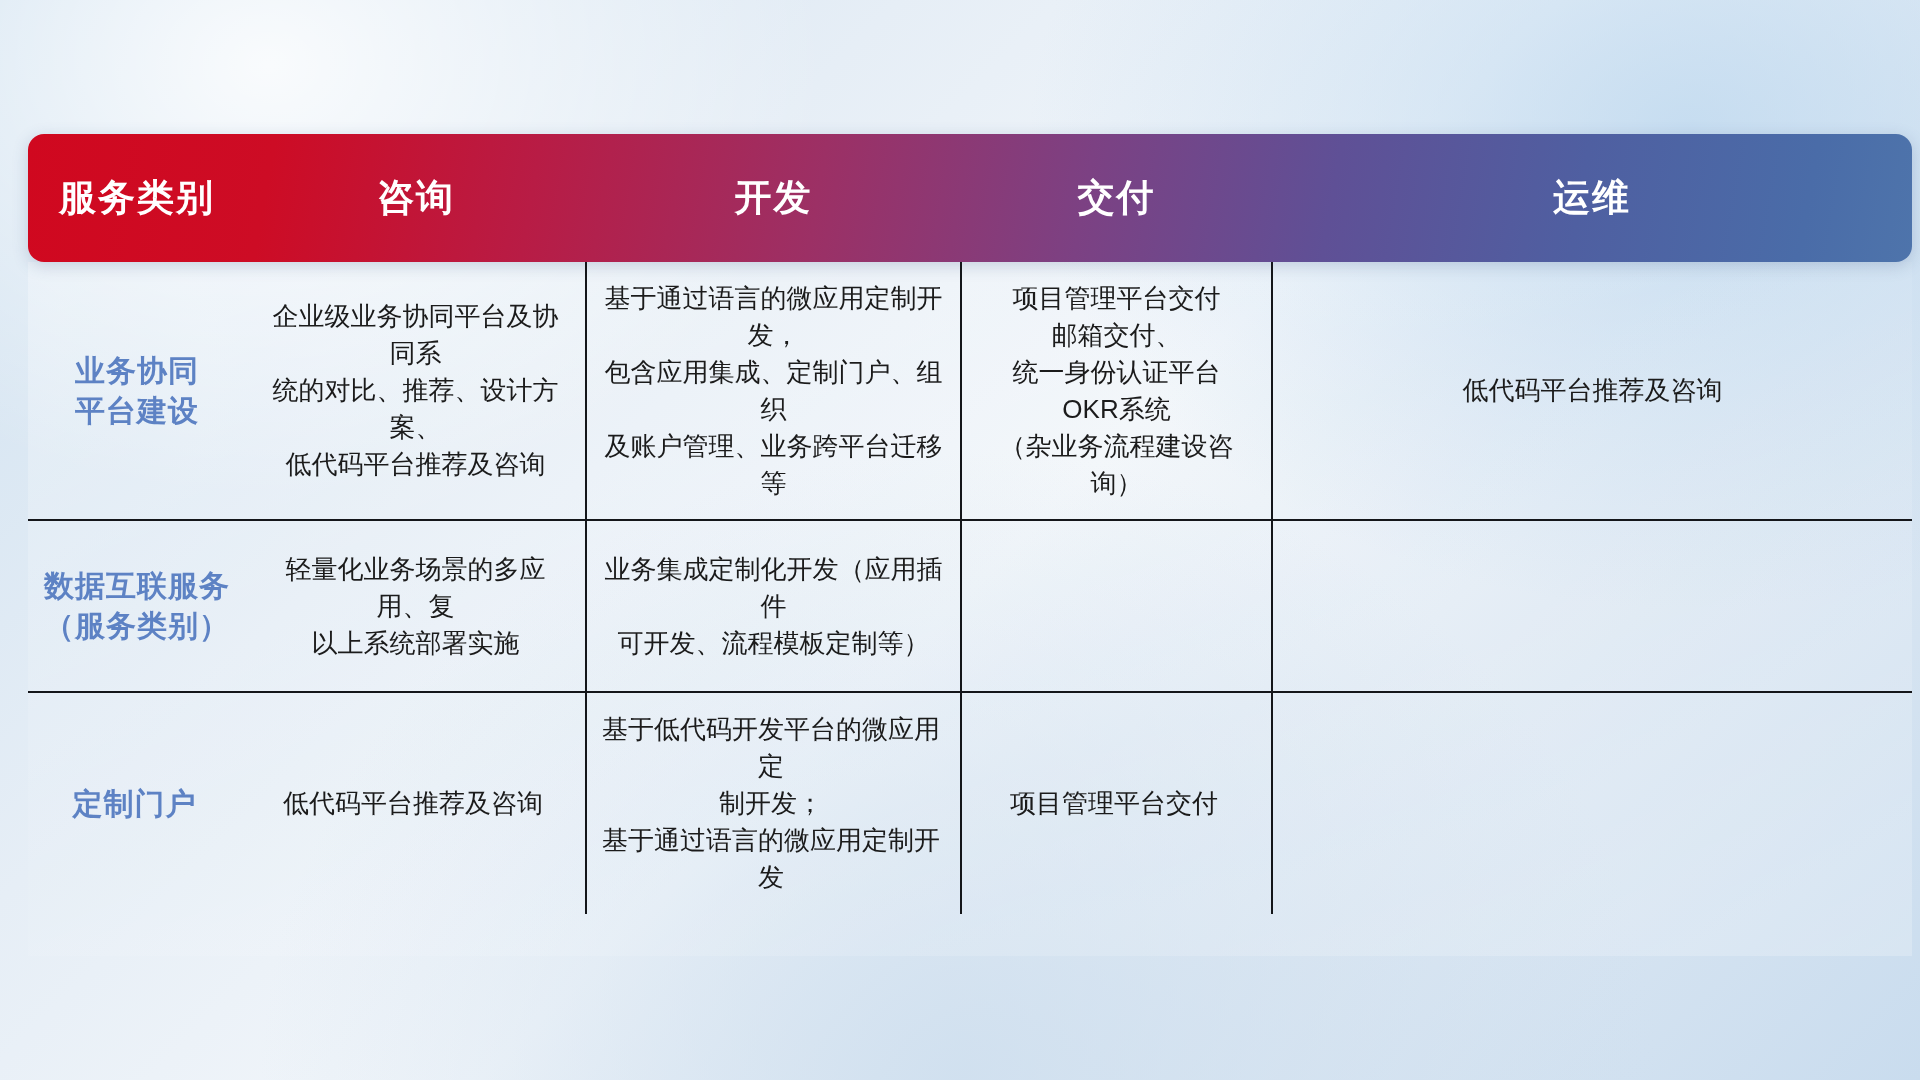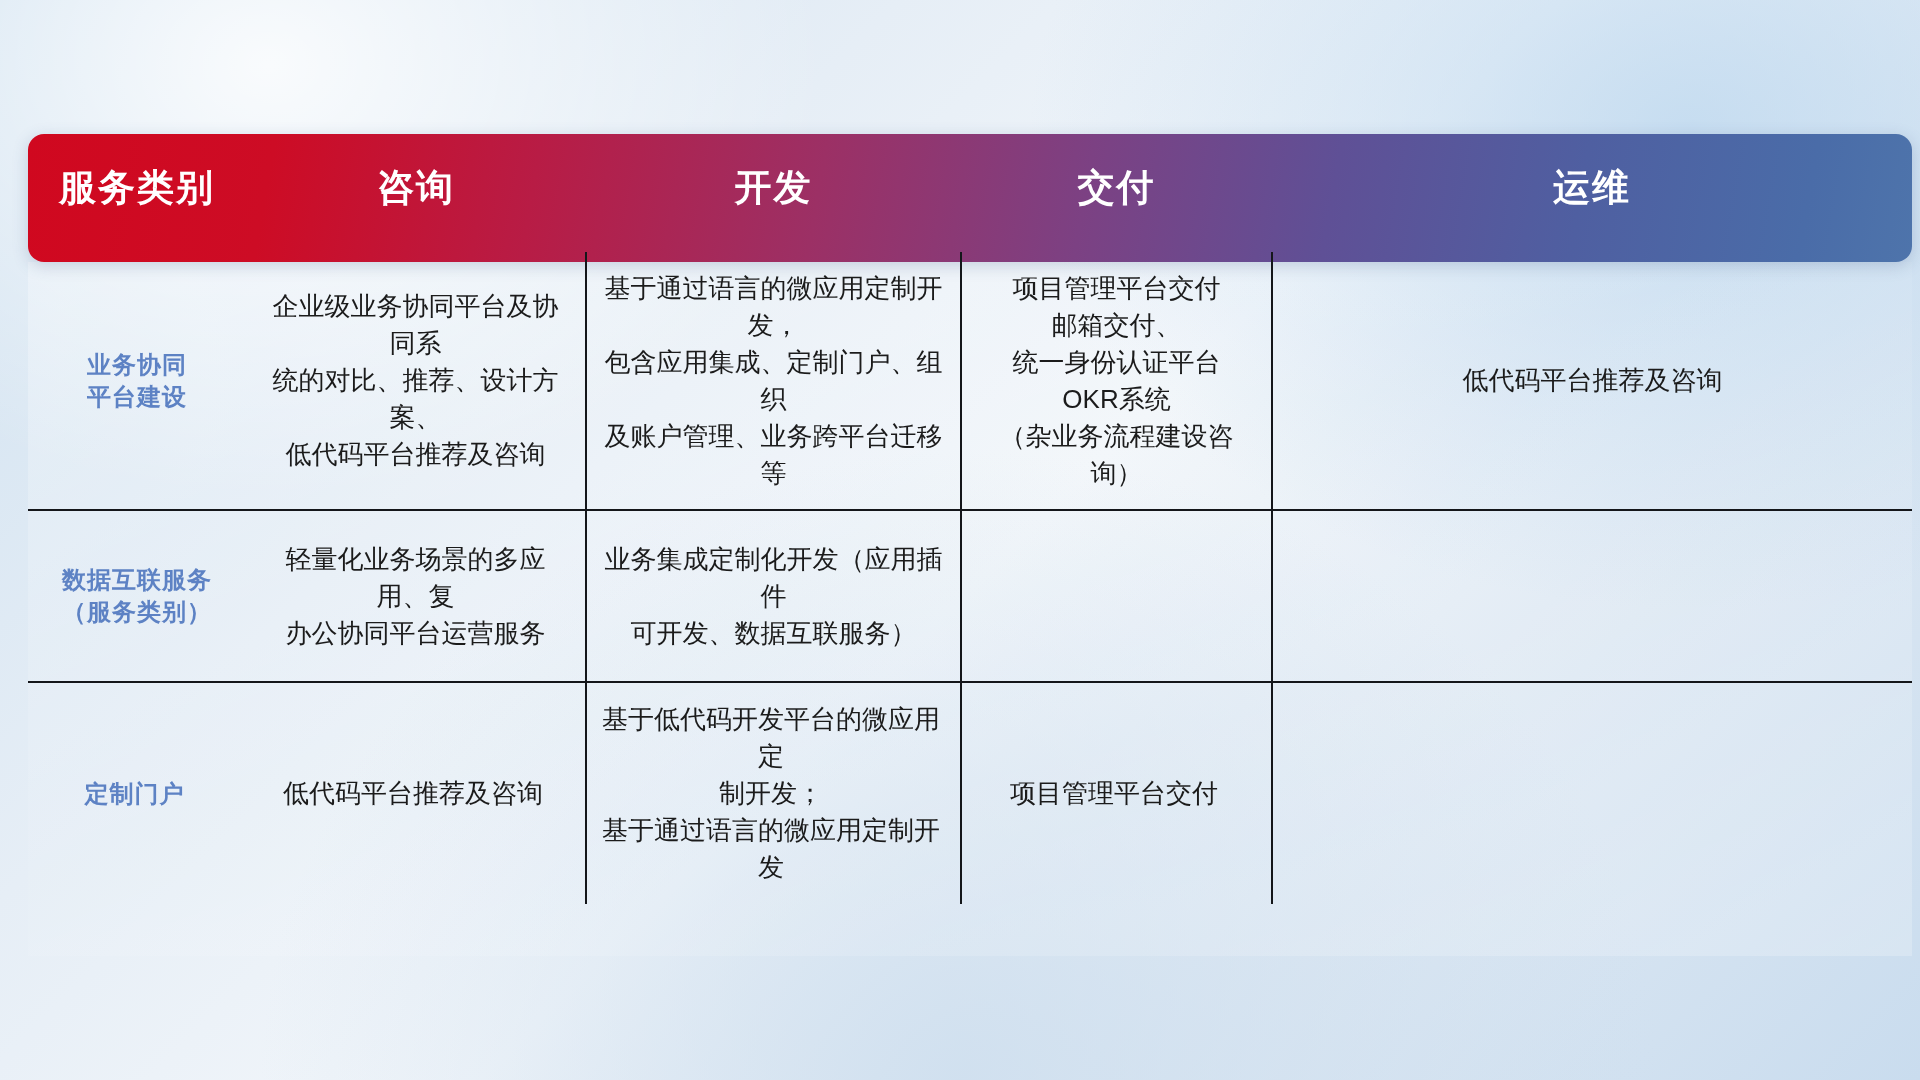--- a/index.html
+++ b/index.html
@@ -22,21 +22,21 @@
   .slide {
     position: relative;
     width: 1920px;
     height: 1080px;
   }
 
   
   .table-wrap {
     position: absolute;
     left: 28px;
-    top: 124px;
+    top: 134px;
     width: 1884px;
     height: 822px;
   }
 
   .matrix {
     width: 100%;
     border-collapse: collapse;
     table-layout: fixed;
   }
 
@@ -93,21 +93,21 @@
     border-right: 2.5px solid #14161a;
     border-bottom: 2.5px solid #14161a;
   }
 
   .matrix tbody td.no-right { border-right: none; }
   .matrix tbody tr:last-child td { border-bottom: none; padding-left: 9px; }
 
   
   .matrix tbody td.cat {
     color: #5d82c4;
-    font-size: 24px;
+    font-size: 30px;
     font-weight: bold;
     line-height: 1.34;
     letter-spacing: 1px;
     border-right: none;
   }
 
   
   tr.r1 { height: 212px; }
   tr.r2 { height: 172px; }
   tr.r3 { height: 186px; }
@@ -195,25 +195,25 @@
           </td>
         </tr>
 
         <tr class="r2">
           <td class="cat">
             <span class="cell-text">数据互联服务
 （服务类别）</span>
           </td>
           <td>
             <span class="cell-text">轻量化业务场景的多应用、复
-办公协同平台运营服务</span>
+以上系统部署实施</span>
           </td>
           <td>
             <span class="cell-text">业务集成定制化开发（应用插件
-可开发、数据互联服务）</span>
+可开发、流程模板定制等）</span>
           </td>
           <td>
             <span class="cell-text"></span>
           </td>
           <td class="no-right">
             <span class="cell-text"></span>
           </td>
         </tr>
 
         <tr class="r3">

